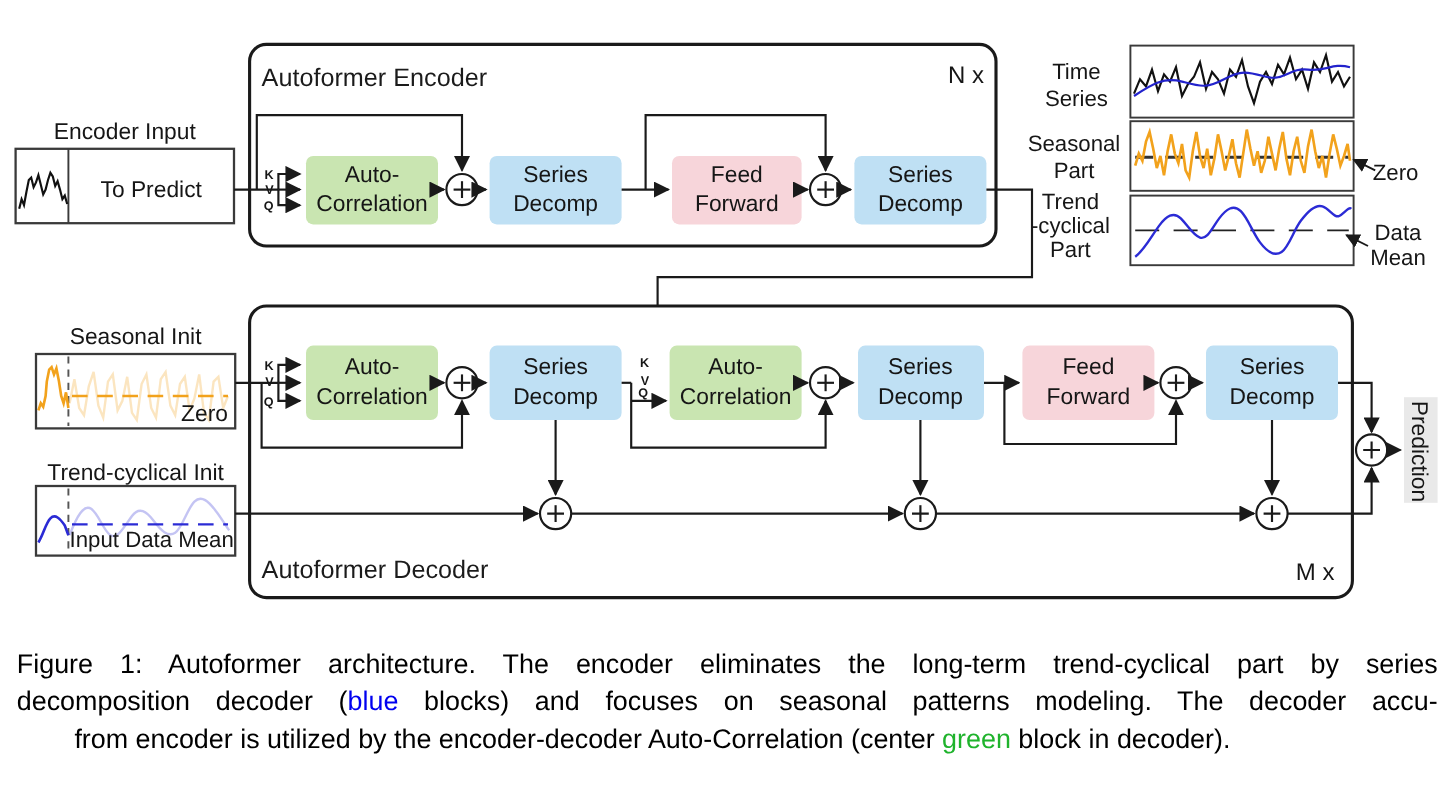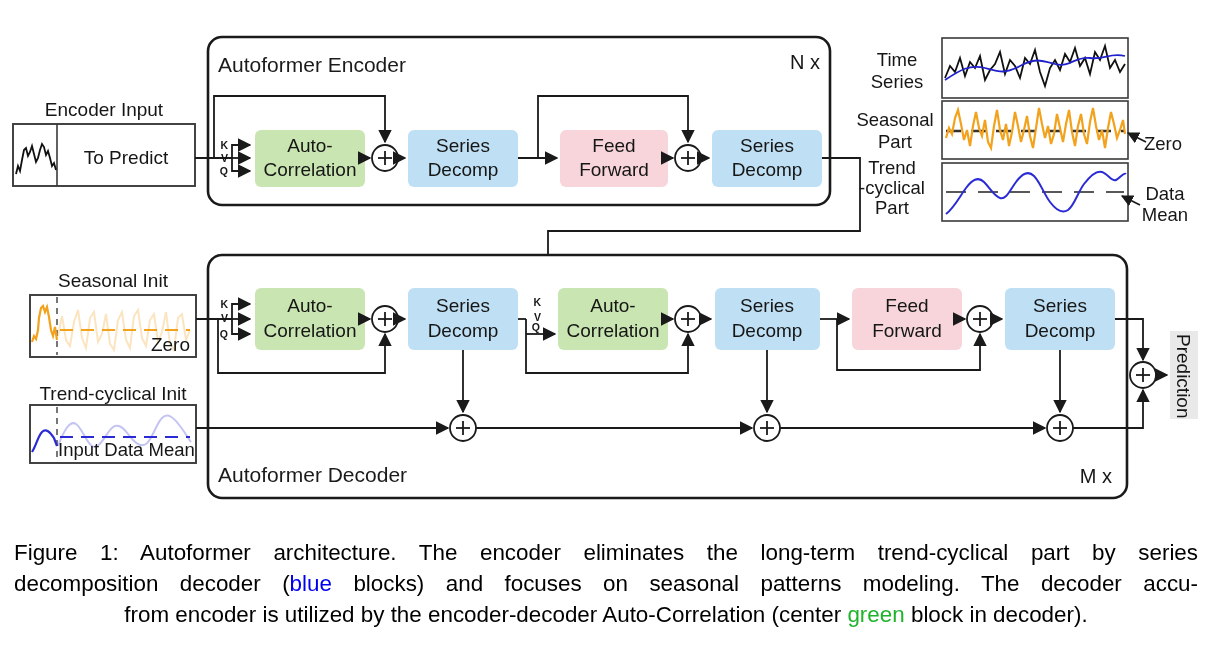--- a/index.html
+++ b/index.html
@@ -8,21 +8,21 @@
   svg text{font-family:"Liberation Sans",sans-serif;fill:#161616;}
   .blk-label{font-size:19px;}
   .box-title{font-size:21px;fill:#1b1b1b;}
   .repeat-label{font-size:20px;}
   .small-label{font-size:19px;}
   .legend-label{font-size:18.5px;}
   .kvq{font-size:10.5px;font-weight:bold;}
   .caption{margin:12px 12px 0 14px;width:1184px;color:#000;
            font-family:Liberation Sans, sans-serif;font-size:22.4px;line-height:30.8px;}
   .jline{text-align:justify;text-align-last:justify;}
-  .lline{text-align:center;}
+  .lline{text-align:left;margin-left:48px;}
   .caption-blue{color:#0000f0;}
   .caption-green{color:#1fb32c;}
 </style>
 </head>
 <body>
 
 <div class="page">
 <svg width="1212" height="522" viewBox="0 0 1212 522">
   <defs>
     <marker id="ah" viewBox="0 0 10 10" refX="9" refY="5" markerWidth="7.5" markerHeight="7.5" orient="auto">

